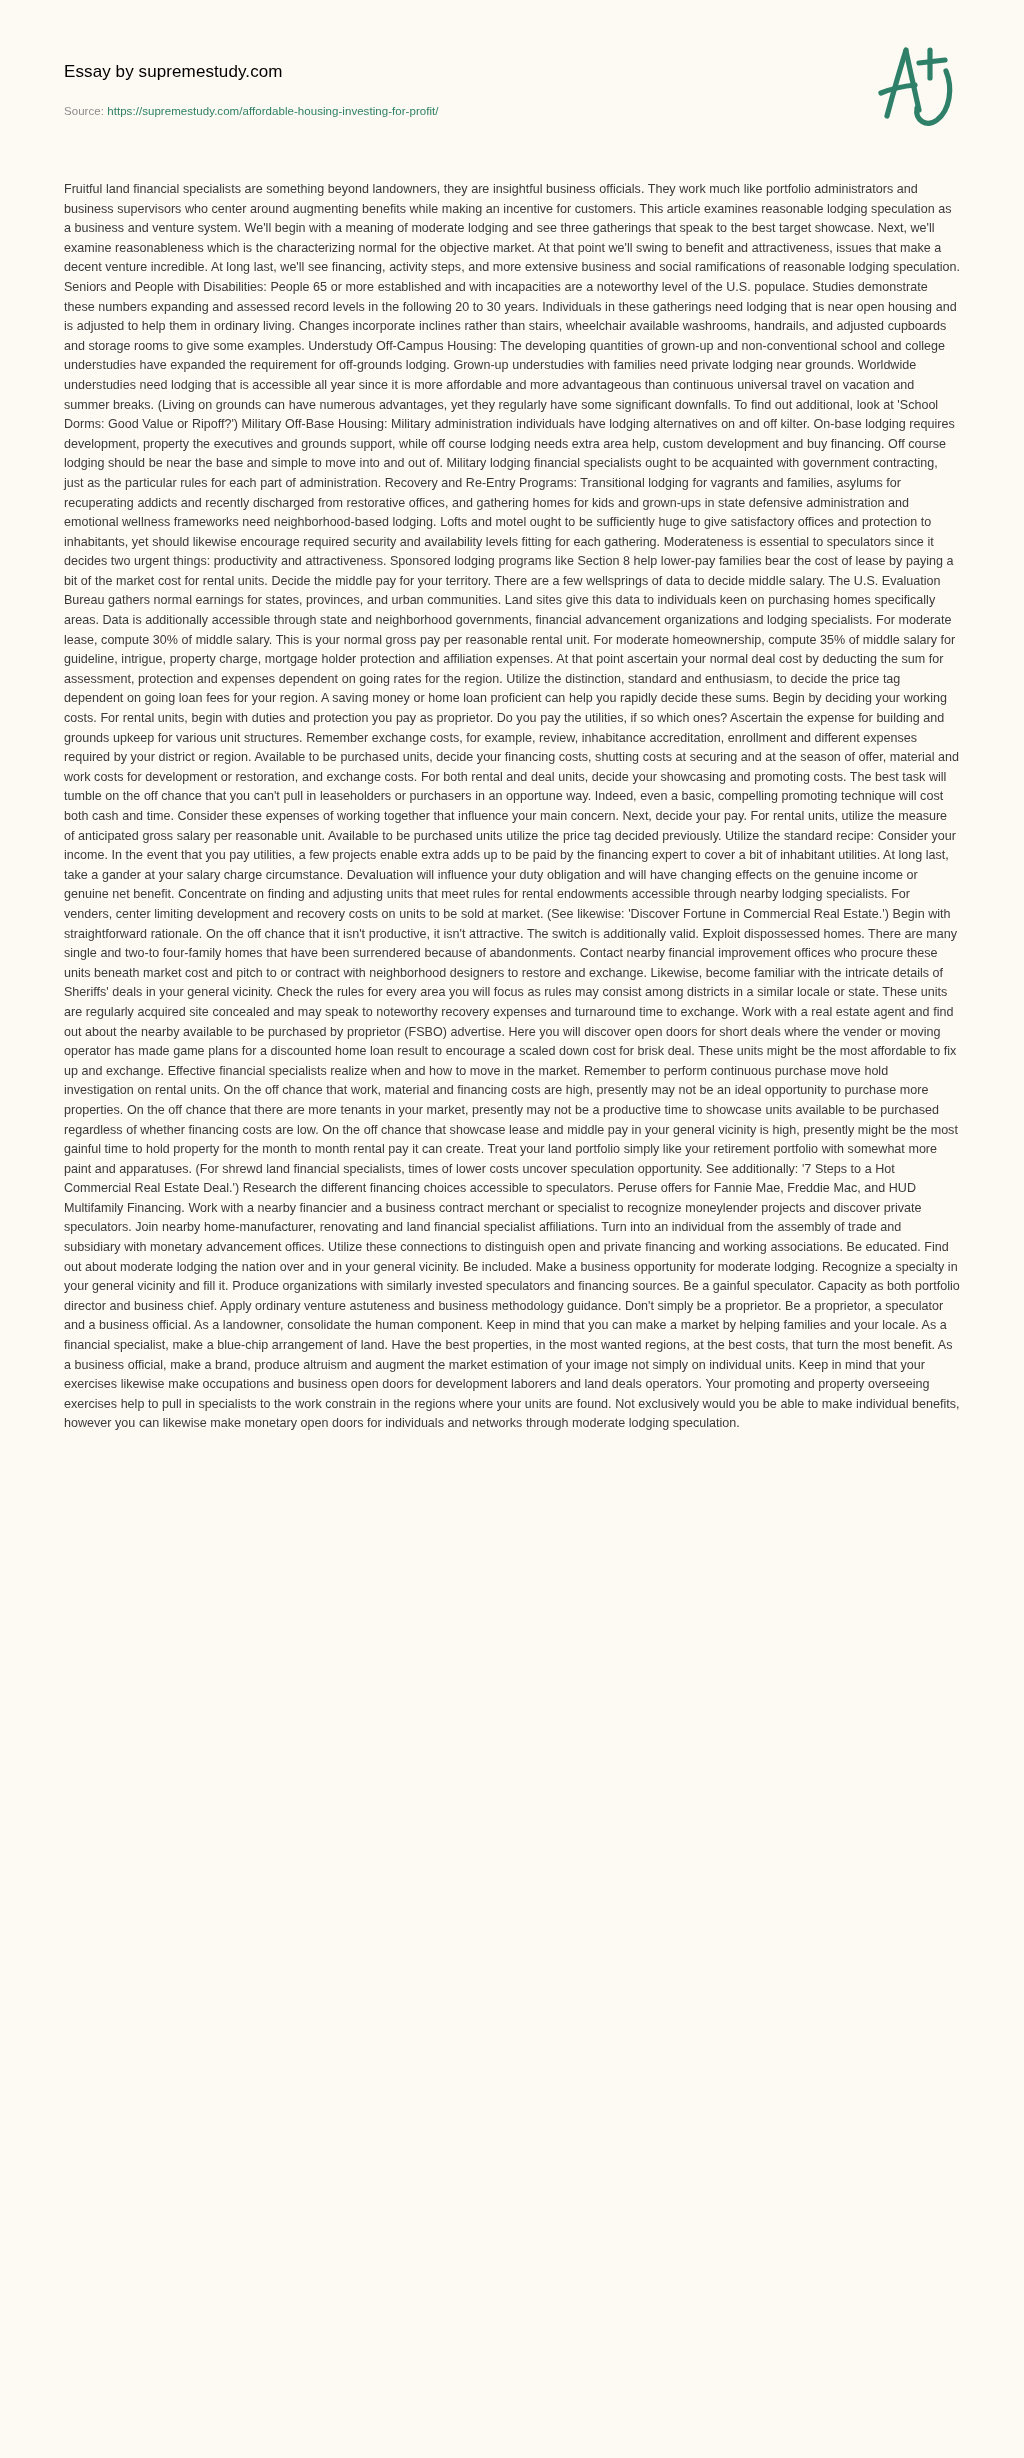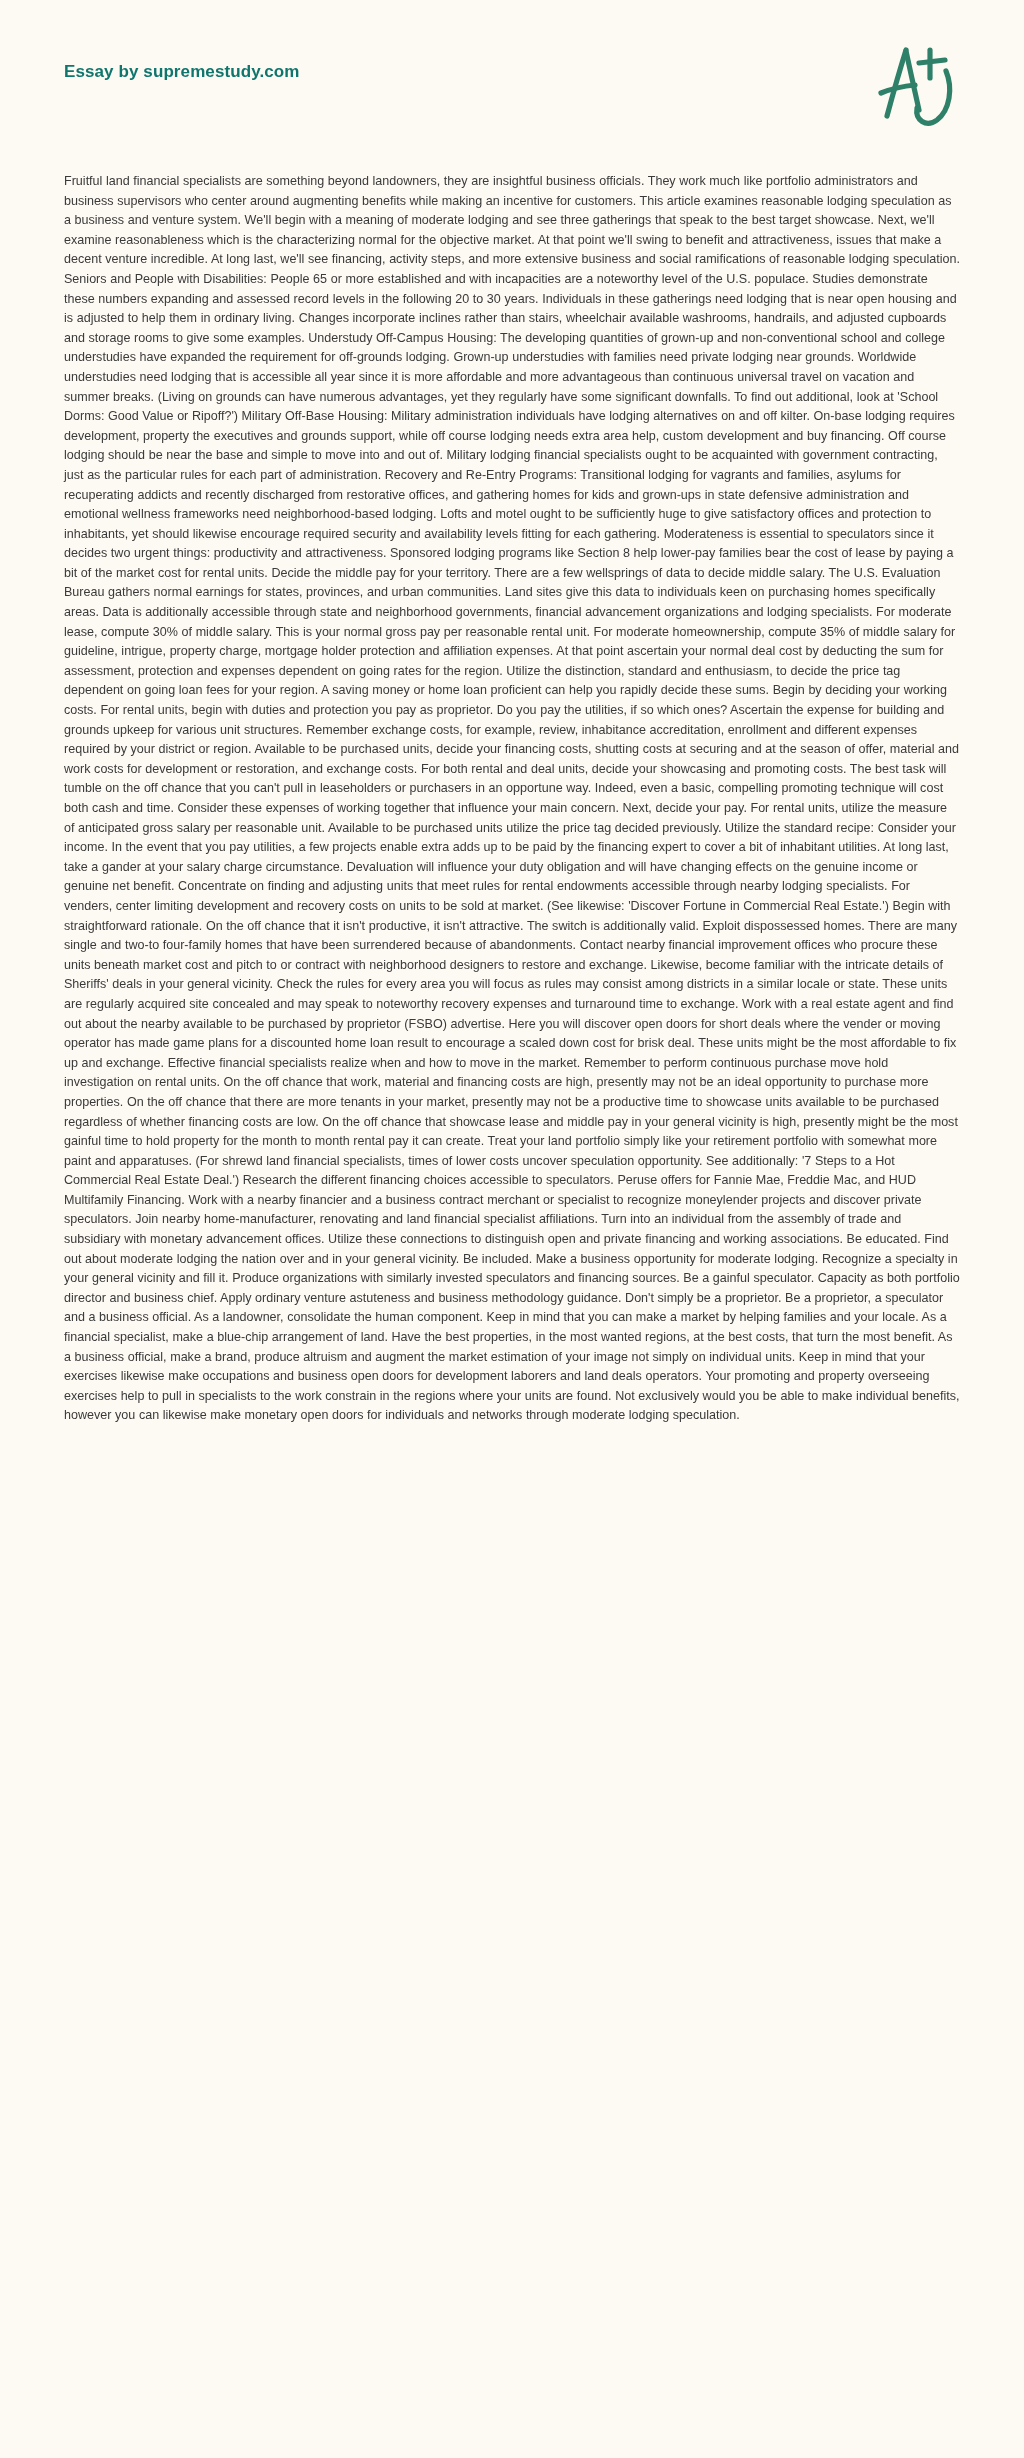--- a/index.html
+++ b/index.html
@@ -26,22 +26,22 @@
 
   
   .header {
     position: relative;
     padding: 62px 64px 0 64px;
     height: 150px;
     box-sizing: border-box;
   }
   .brand-line {
     font-size: 17px;
-    font-weight: bold;
-    color: #0f766e;
+    font-weight: normal;
+    color: #000000;
     letter-spacing: 0.1px;
     line-height: 1.2;
   }
   .source-line {
     margin-top: 22px;
     font-size: 11.5px;
     color: #8b8b8b;
     line-height: 1.3;
     letter-spacing: 0.05px;
   }
@@ -70,40 +70,44 @@
   }
   .article-title {
     margin: 96px 0 0 0;
     font-size: 21px;
     font-weight: bold;
     color: #1f1f1f;
     line-height: 1.3;
     letter-spacing: 0.1px;
   }
   .article-body {
-    margin-top: 22px;
+    margin-top: 30px;
   }
   .article-body p {
     margin: 0 0 0 0;
     font-size: 12.55px;
     line-height: 19.6px;
     color: #3a3a3a;
     text-align: left;
     letter-spacing: 0.005px;
     word-spacing: 0.1px;
   }
 </style>
 </head>
 <body>
 
 <div class="page">
 
   <div class="header">
     <div class="brand-line">Essay by supremestudy.com</div>
 
+    <div class="source-line">
+      <span class="source-label">Source:</span>
+      <a class="source-url" href="#">https://supremestudy.com/affordable-housing-investing-for-profit/</a>
+    </div>
 
     <div class="logo">
       <svg viewBox="0 0 96 96" width="96" height="96" aria-hidden="true">
         <g fill="none" stroke="#2f8068" stroke-width="5.2" stroke-linecap="round" stroke-linejoin="round">
 
           <path d="M36 12 C31 28, 24 52, 17 78"></path>
           <path d="M36 13 C40 32, 45 54, 49 72"></path>
           <path d="M11 55 C21 51, 34 48, 45 47"></path>
 
           <path d="M60 12 L60 40"></path>

